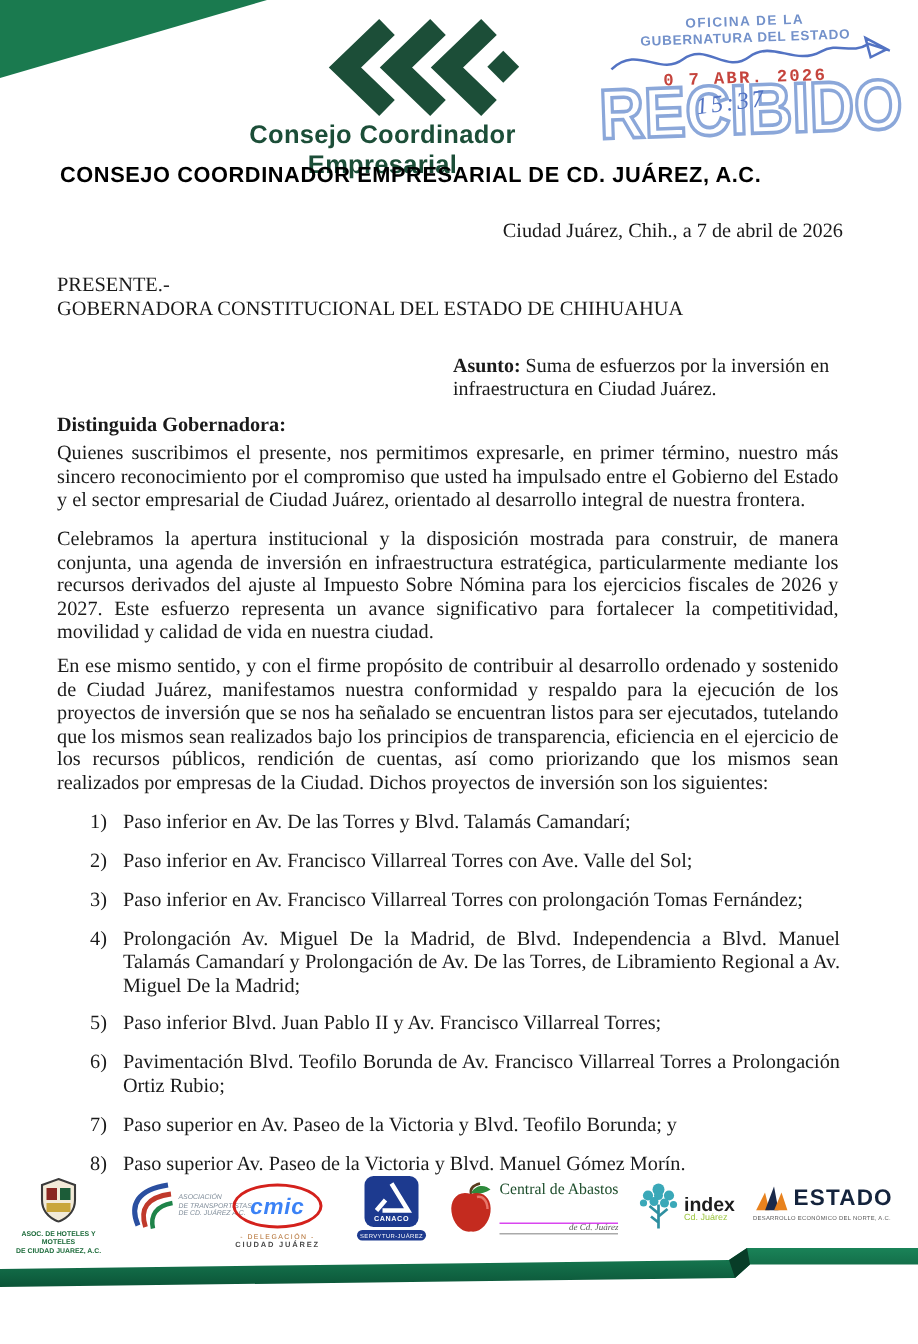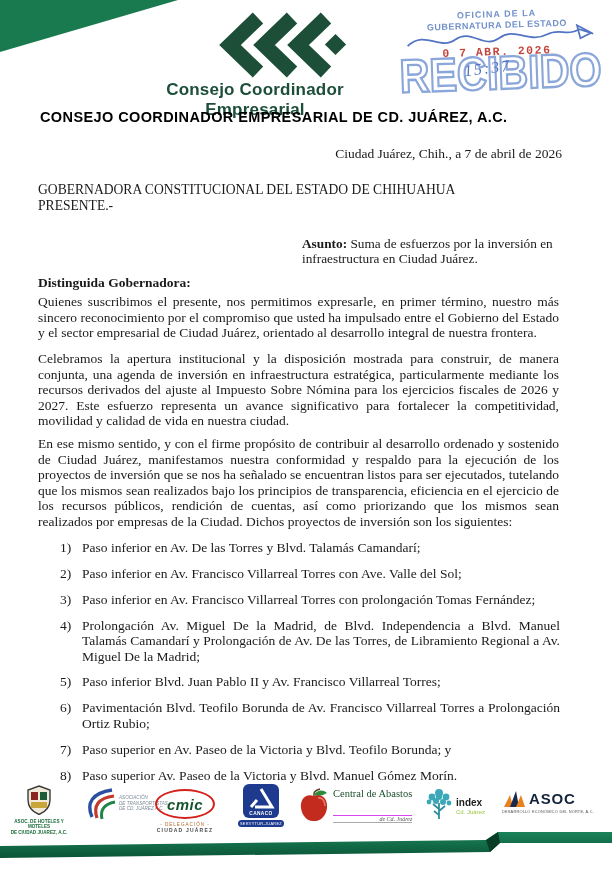--- a/index.html
+++ b/index.html
@@ -38,35 +38,35 @@
   
   .footer-logos{position:absolute;left:0;top:781px;width:612px;height:58px;}
   .flogo{position:absolute;font-family:"Liberation Sans",sans-serif;}
   .tiny{font-size:4.6px;line-height:5.4px;text-align:center;}
   .lg-hoteles{left:6px;top:4px;width:66px;text-align:center;color:#1c6b3a;font-weight:bold;}
   .lg-transp{left:82px;top:6px;width:96px;display:flex;gap:3px;}
   .lg-transp .cap{color:#7f8c99;font-size:4.6px;line-height:5.6px;font-style:italic;text-align:left;margin-top:8px;}
   .lg-cmic{left:152px;top:8px;width:66px;text-align:center;}
   .cmic-oval{width:56px;height:26px;border:2.5px solid #d4211c;border-radius:50%;margin:0 auto;
              display:flex;align-items:center;justify-content:center;}
-  .cmic-oval span{color:#14532d;font-weight:bold;font-style:italic;font-size:15px;letter-spacing:.5px;}
+  .cmic-oval span{color:#3b82f6;font-weight:bold;font-style:italic;font-size:15px;letter-spacing:.5px;}
   .cmic-sub1{color:#b06a2a;font-size:4.6px;margin-top:3px;letter-spacing:1px;}
   .cmic-sub2{color:#4a4a4a;font-size:5px;font-weight:bold;letter-spacing:1.2px;}
   .lg-canaco{left:234px;top:3px;width:54px;text-align:center;}
   .canaco-sq{width:36px;height:34px;background:#1d3a8f;border-radius:6px;margin:0 auto;position:relative;}
   .canaco-sq .glyph{position:absolute;left:0;top:2px;width:36px;}
   .canaco-sq .lbl{position:absolute;left:0;bottom:2px;width:36px;color:#fff;font-size:4.8px;font-weight:bold;letter-spacing:.4px;}
   .canaco-pill{margin:2px auto 0;width:46px;background:#1d3a8f;border-radius:4px;color:#fff;
                font-size:3.9px;padding:1px 0;letter-spacing:.3px;}
   .lg-abastos{left:298px;top:6px;width:126px;display:flex;align-items:center;gap:3px;}
   .abastos-txt{font-family:"Liberation Serif",serif;}
   .abastos-name{font-size:10.5px;font-weight:normal;color:#1d4d2b;border-bottom:1px solid #d946ef;padding-bottom:16px;}
   .abastos-sub{font-size:6px;font-style:italic;color:#555;text-align:right;border-bottom:1px solid #aaa;}
   .lg-index{left:424px;top:4px;width:76px;display:flex;align-items:center;gap:2px;}
-  .index-name{font-size:10px;font-weight:bold;color:#1c1c1c;line-height:13px;}
+  .index-name{font-size:13px;font-weight:bold;color:#1c1c1c;line-height:13px;}
   .index-sub{font-size:6px;color:#9bc53d;}
   .lg-denac{left:502px;top:8px;width:104px;}
   .denac-row{display:flex;align-items:center;gap:3px;}
   .denac-name{font-size:15px;font-weight:bold;color:#14233c;letter-spacing:.8px;line-height:15px;}
   .denac-sub{font-size:3.9px;color:#555;margin-top:2px;letter-spacing:.2px;}
   .green-bar{position:absolute;left:0;top:831px;width:612px;height:28px;}
 </style>
 </head>
 <body>
 
@@ -91,22 +91,22 @@
     <text x="103" y="52" text-anchor="middle" font-family="Liberation Mono,monospace" font-weight="bold" font-size="11.5" fill="#c23b33" letter-spacing="1.5">0 7 ABR. 2026</text>
     <text x="70" y="72" font-family="Liberation Serif,serif" font-style="italic" font-size="16" fill="#4a6cc0" letter-spacing="2" transform="rotate(-5 70 72)">15:37</text>
     <path d="M14,40 C32,24 46,46 62,35 C78,24 90,46 106,35 C122,24 136,42 154,33 C166,27 174,36 186,29 L200,34 M184,25 l14,8 -11,5 z" stroke="#4a6cc0" stroke-width="1.7" fill="none"></path>
   </svg>
 
   <div class="org-title">CONSEJO COORDINADOR EMPRESARIAL DE CD. JUÁREZ, A.C.</div>
 
   <div class="date-line">Ciudad Juárez, Chih., a 7 de abril de 2026</div>
 
   <div class="recipient">
+    <div>PRESENTE.-</div>
     <div>GOBERNADORA CONSTITUCIONAL DEL ESTADO DE CHIHUAHUA</div>
-    <div>PRESENTE.-</div>
   </div>
 
   <div class="subject"><span class="lbl">Asunto:</span><span> Suma de esfuerzos por la inversión en infraestructura en Ciudad Juárez.</span></div>
 
   <div class="salutation">Distinguida Gobernadora:</div>
 
   <div class="para p1">Quienes suscribimos el presente, nos permitimos expresarle, en primer término, nuestro más sincero reconocimiento por el compromiso que usted ha impulsado entre el Gobierno del Estado y el sector empresarial de Ciudad Juárez, orientado al desarrollo integral de nuestra frontera.</div>
   <div class="para p2">Celebramos la apertura institucional y la disposición mostrada para construir, de manera conjunta, una agenda de inversión en infraestructura estratégica, particularmente mediante los recursos derivados del ajuste al Impuesto Sobre Nómina para los ejercicios fiscales de 2026 y 2027. Este esfuerzo representa un avance significativo para fortalecer la competitividad, movilidad y calidad de vida en nuestra ciudad.</div>
   <div class="para p3">En ese mismo sentido, y con el firme propósito de contribuir al desarrollo ordenado y sostenido de Ciudad Juárez, manifestamos nuestra conformidad y respaldo para la ejecución de los proyectos de inversión que se nos ha señalado se encuentran listos para ser ejecutados, tutelando que los mismos sean realizados bajo los principios de transparencia, eficiencia en el ejercicio de los recursos públicos, rendición de cuentas, así como priorizando que los mismos sean realizados por empresas de la Ciudad. Dichos proyectos de inversión son los siguientes:</div>
 
@@ -222,21 +222,21 @@
       </div>
     </div>
 
     <div class="flogo lg-denac">
       <div class="denac-row">
         <svg width="24" height="18" viewBox="0 0 24 18">
           <path d="M2,18 L8,6 L11,18 Z" fill="#e8821e"></path>
           <path d="M8,18 L14,2 L17,18 Z" fill="#1b2a4a"></path>
           <path d="M14,18 L19,6 L23,18 Z" fill="#e8821e"></path>
         </svg>
-        <div class="denac-name">ASOC</div>
+        <div class="denac-name">ESTADO</div>
       </div>
       <div class="denac-sub">DESARROLLO ECONÓMICO DEL NORTE, A.C.</div>
     </div>
   </div>
 
   <svg class="green-bar" width="612" height="28" viewBox="0 0 612 28">
     <defs>
       <linearGradient id="gbar" x1="0" y1="0" x2="0" y2="1">
         <stop offset="0" stop-color="#1a8358"></stop>
           <stop offset="1" stop-color="#0b5437"></stop>

